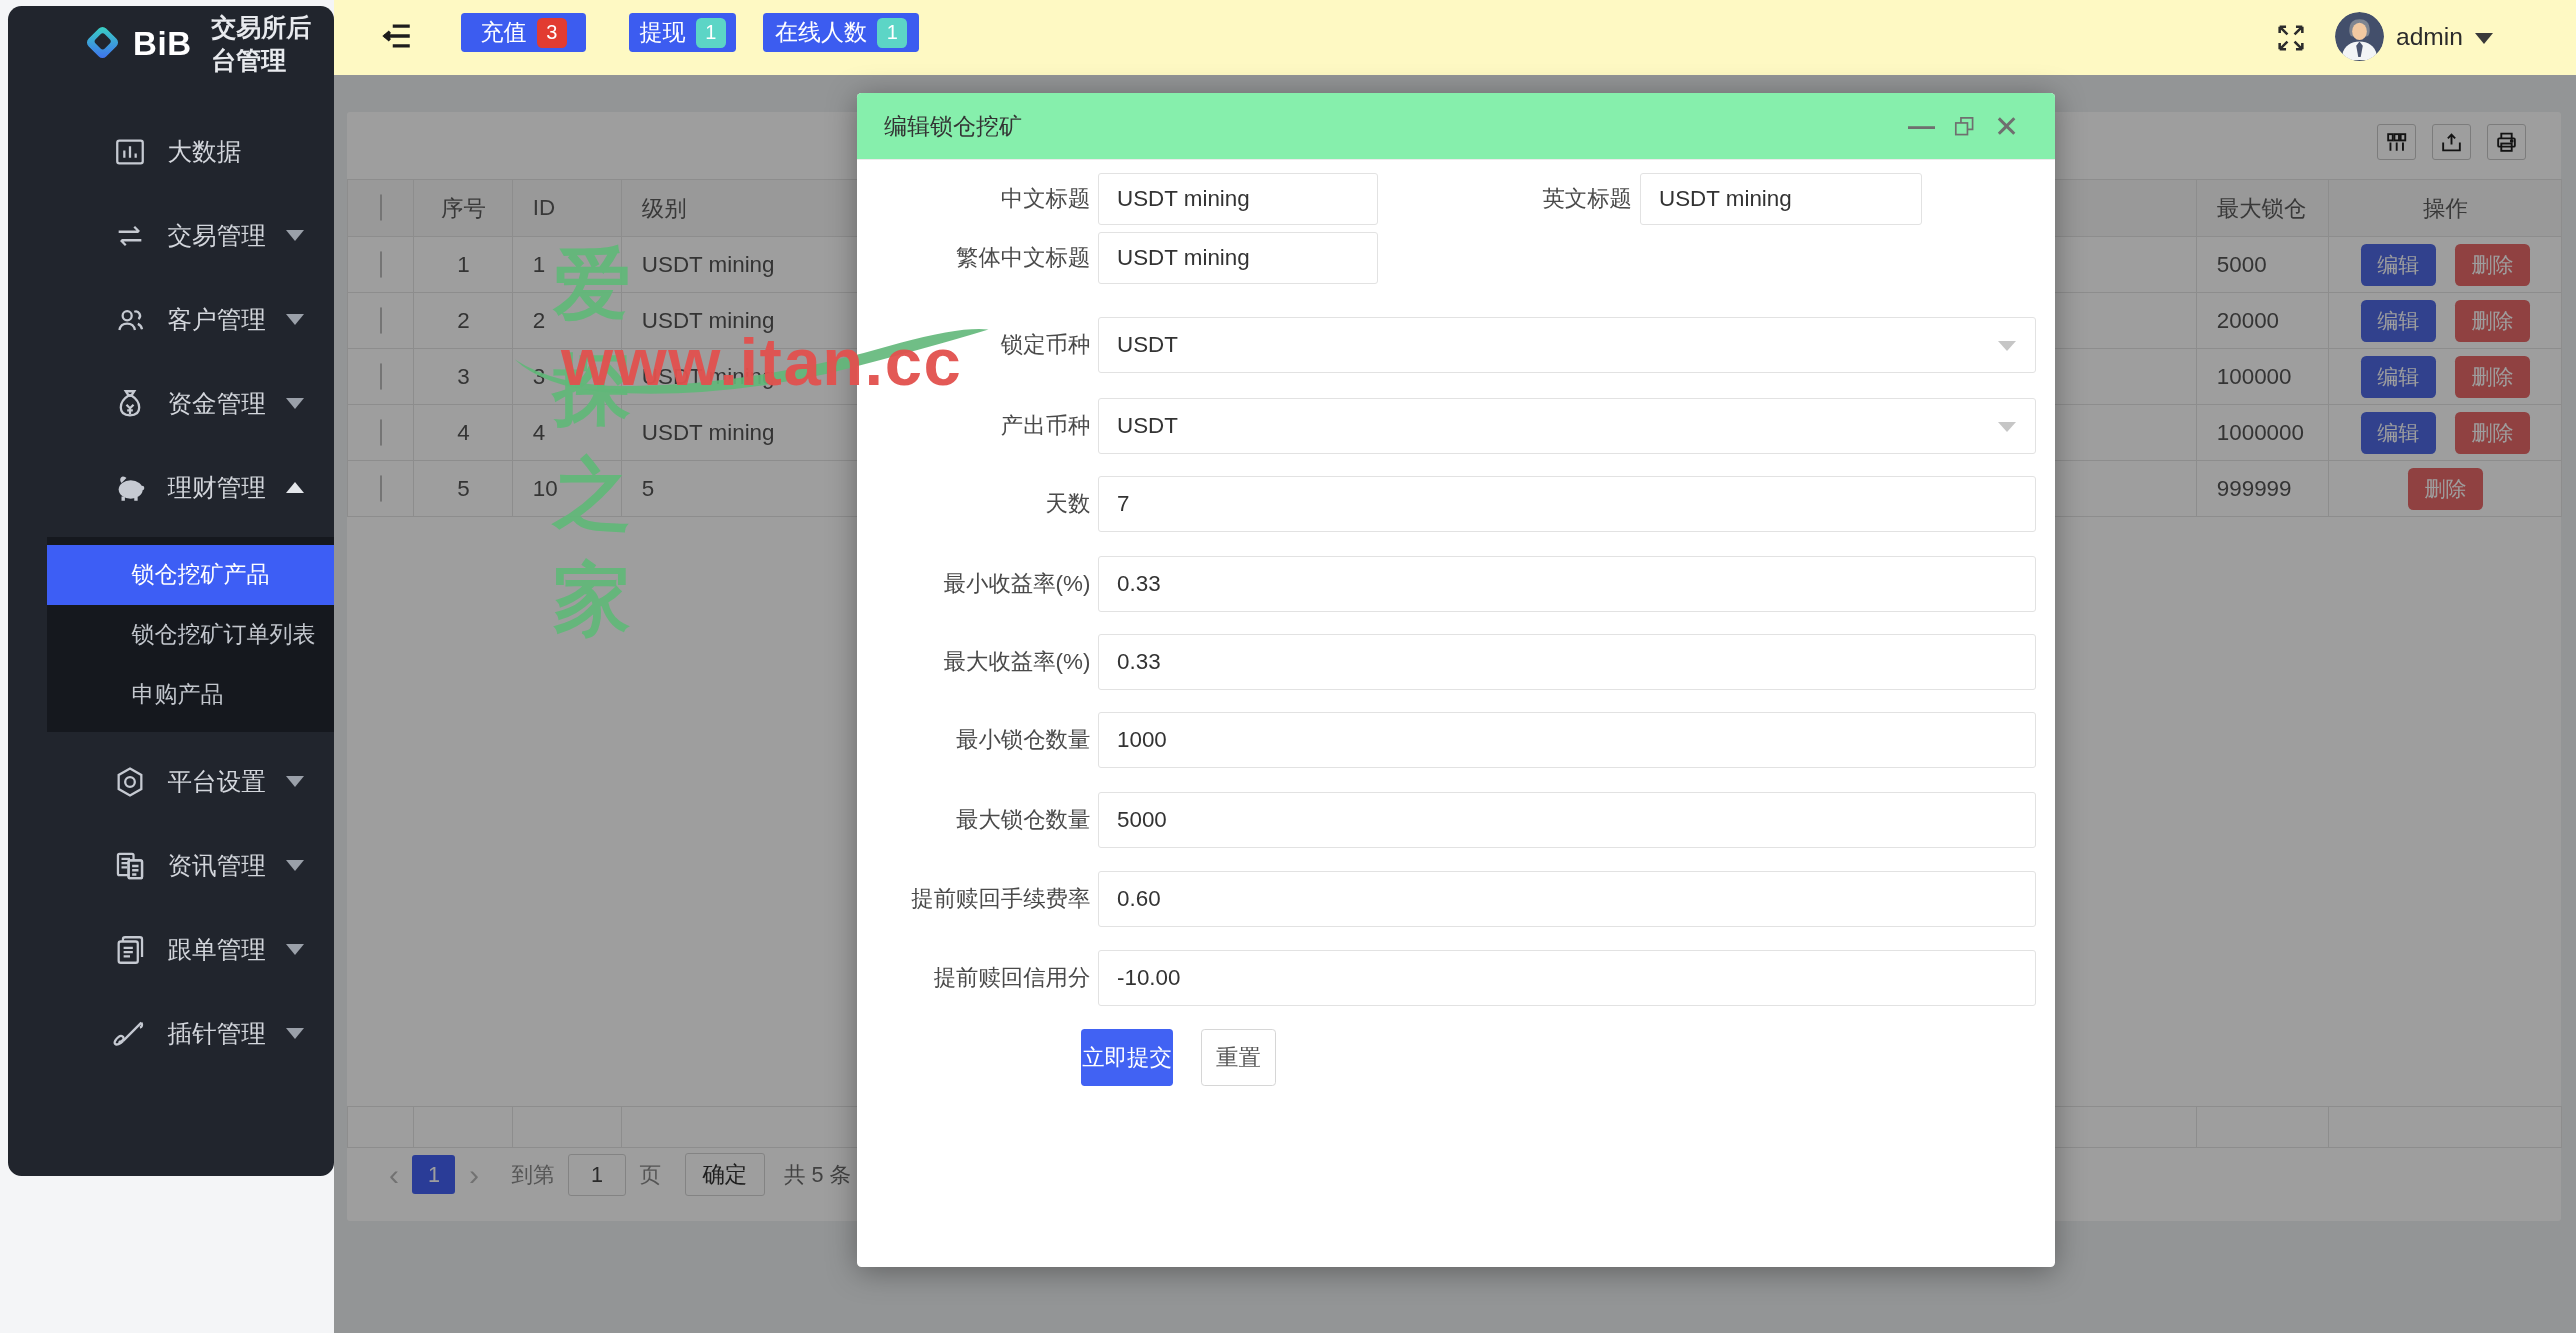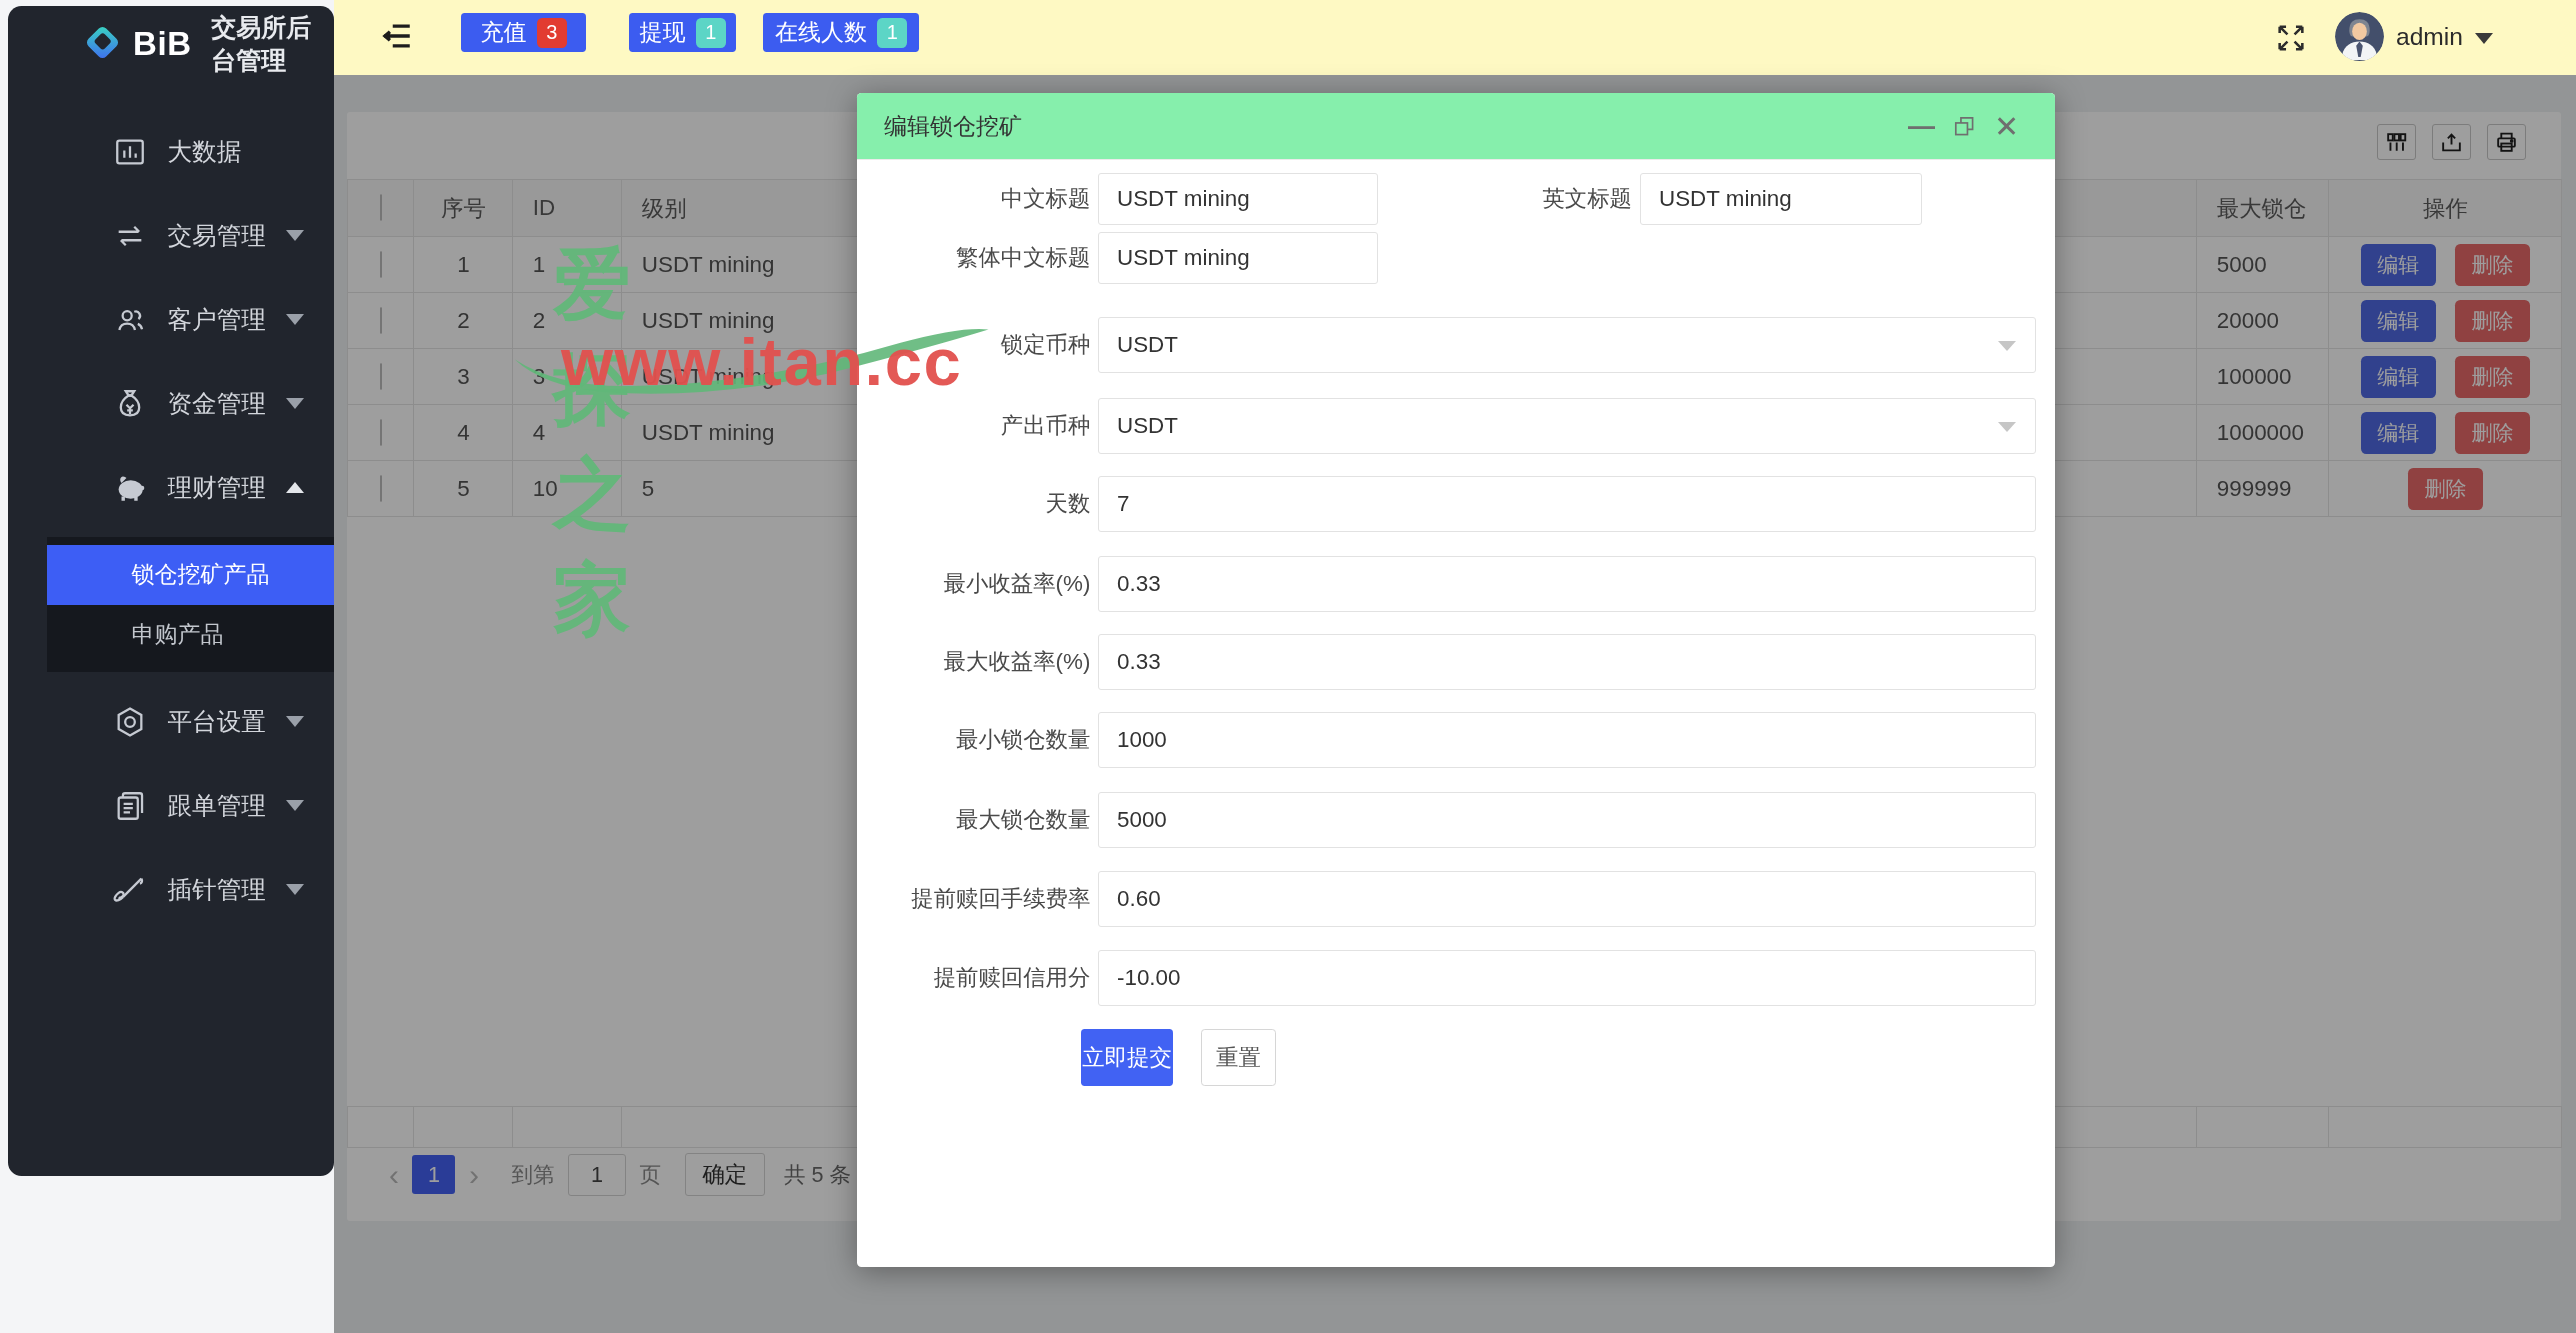--- a/index.html
+++ b/index.html
@@ -193,34 +193,48 @@
               <rect x="15" y="18" width="2.4" height="3"></rect>
               <circle cx="20.5" cy="12" r="1.6"></circle>
             </svg>
         </span>
         <span class="lbl">理财管理</span>
         <span class="caret-up"></span>
       </div>
 
       <div class="submenu">
         <div class="smi active">锁仓挖矿产品</div>
+        <div class="smi">锁仓挖矿订单列表</div>
         <div class="smi">申购产品</div>
       </div>
 
       <div class="mi">
         <span class="ic">
           <svg viewBox="0 0 24 24" fill="none" stroke="currentColor" stroke-width="1.6">
               <path d="M12 2.5 20 7v10l-8 4.5L4 17V7l8-4.5z"></path>
               <circle cx="12" cy="12" r="3.4"></circle>
             </svg>
         </span>
         <span class="lbl">平台设置</span>
         <span class="caret-down"></span>
       </div>
 
+      <div class="mi">
+        <span class="ic">
+          <svg viewBox="0 0 24 24" fill="none" stroke="currentColor" stroke-width="1.6">
+              <rect x="3.5" y="3.5" width="11" height="15" rx="1"></rect>
+              <path d="M6 7h6M6 10h6M6 13h4"></path>
+              <rect x="11" y="8" width="9.5" height="12.5" rx="1" fill="#21252d"></rect>
+              <rect x="11" y="8" width="9.5" height="12.5" rx="1"></rect>
+              <path d="M13.5 12h4.5M13.5 15h4.5M13.5 18h3"></path>
+            </svg>
+        </span>
+        <span class="lbl">资讯管理</span>
+        <span class="caret-down"></span>
+      </div>
 
       <div class="mi">
         <span class="ic">
           <svg viewBox="0 0 24 24" fill="none" stroke="currentColor" stroke-width="1.6">
               <path d="M7 6V4.5A1.5 1.5 0 0 1 8.5 3H19a1.5 1.5 0 0 1 1.5 1.5V17"></path>
               <rect x="4" y="6" width="13.5" height="15" rx="1.5"></rect>
               <path d="M7.5 10.5h6.5M7.5 13.5h6.5M7.5 16.5h4.5"></path>
             </svg>
         </span>
         <span class="lbl">跟单管理</span>

